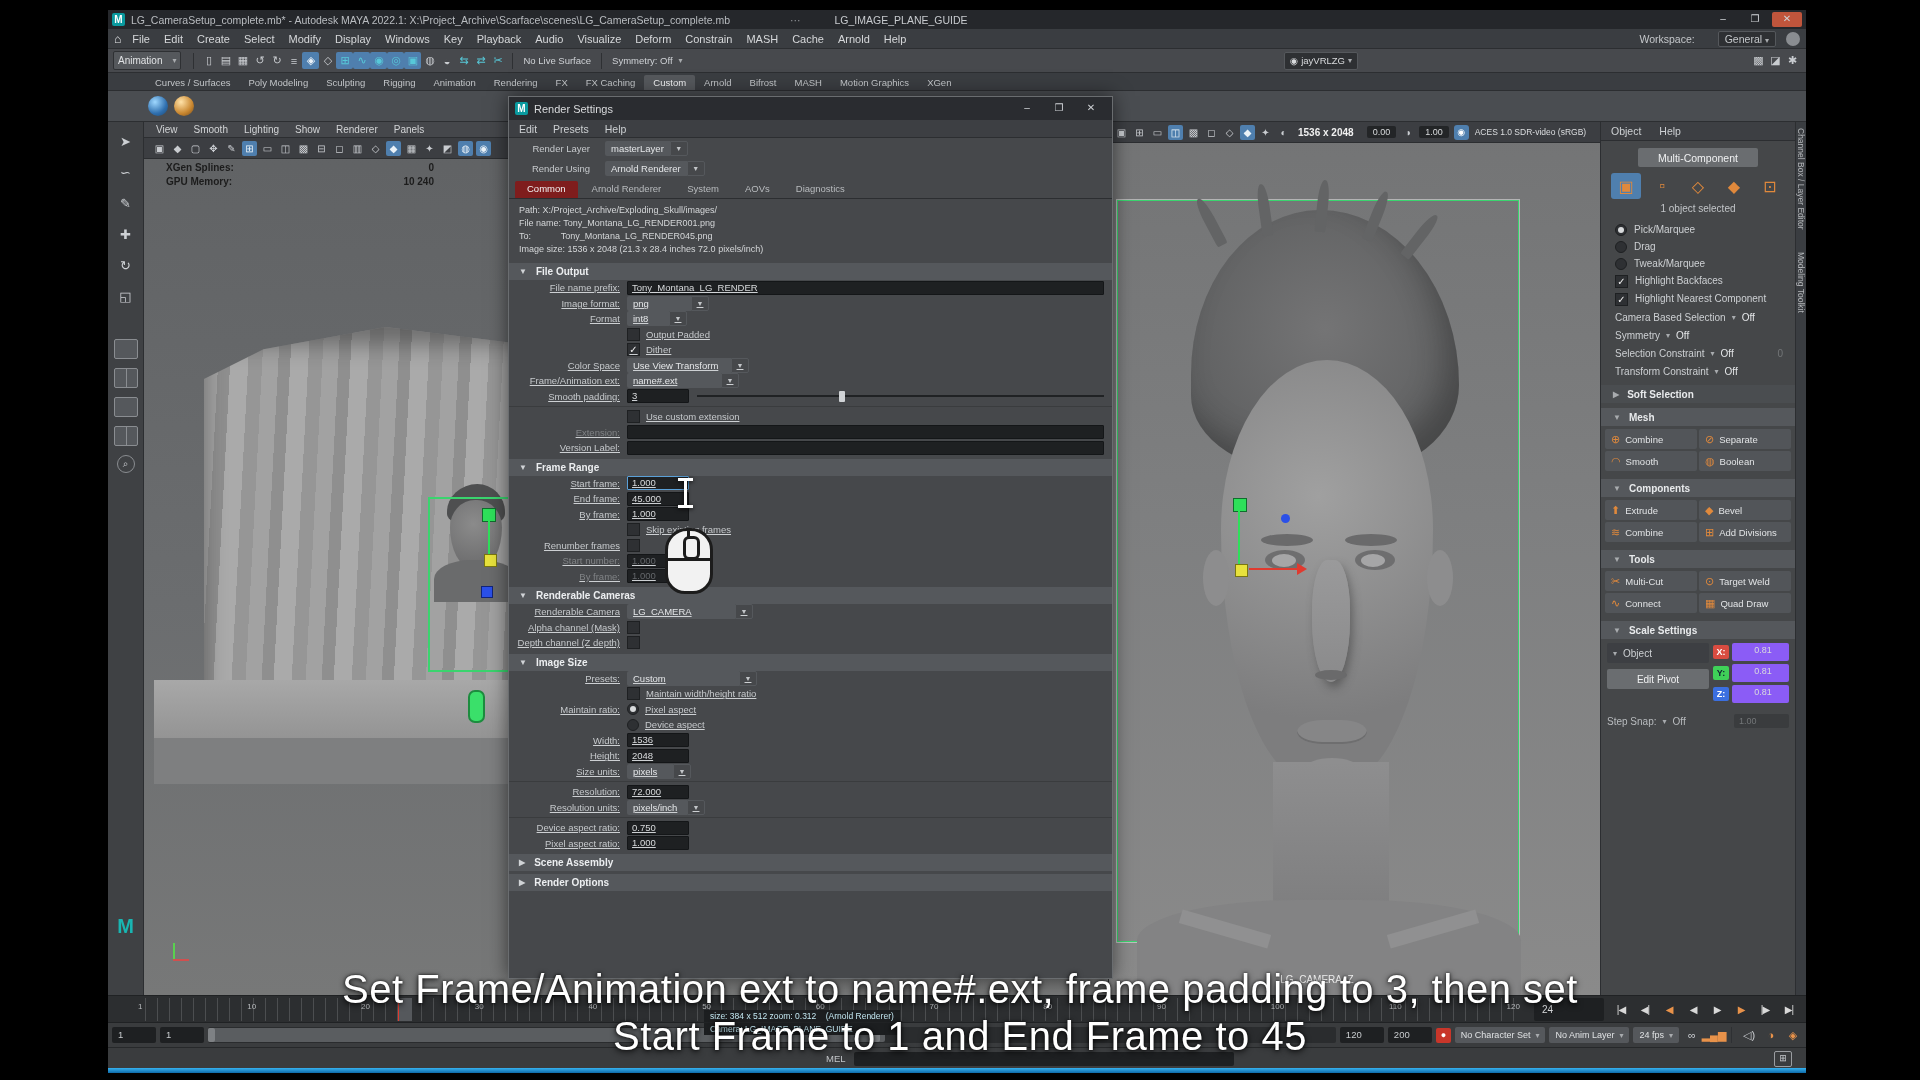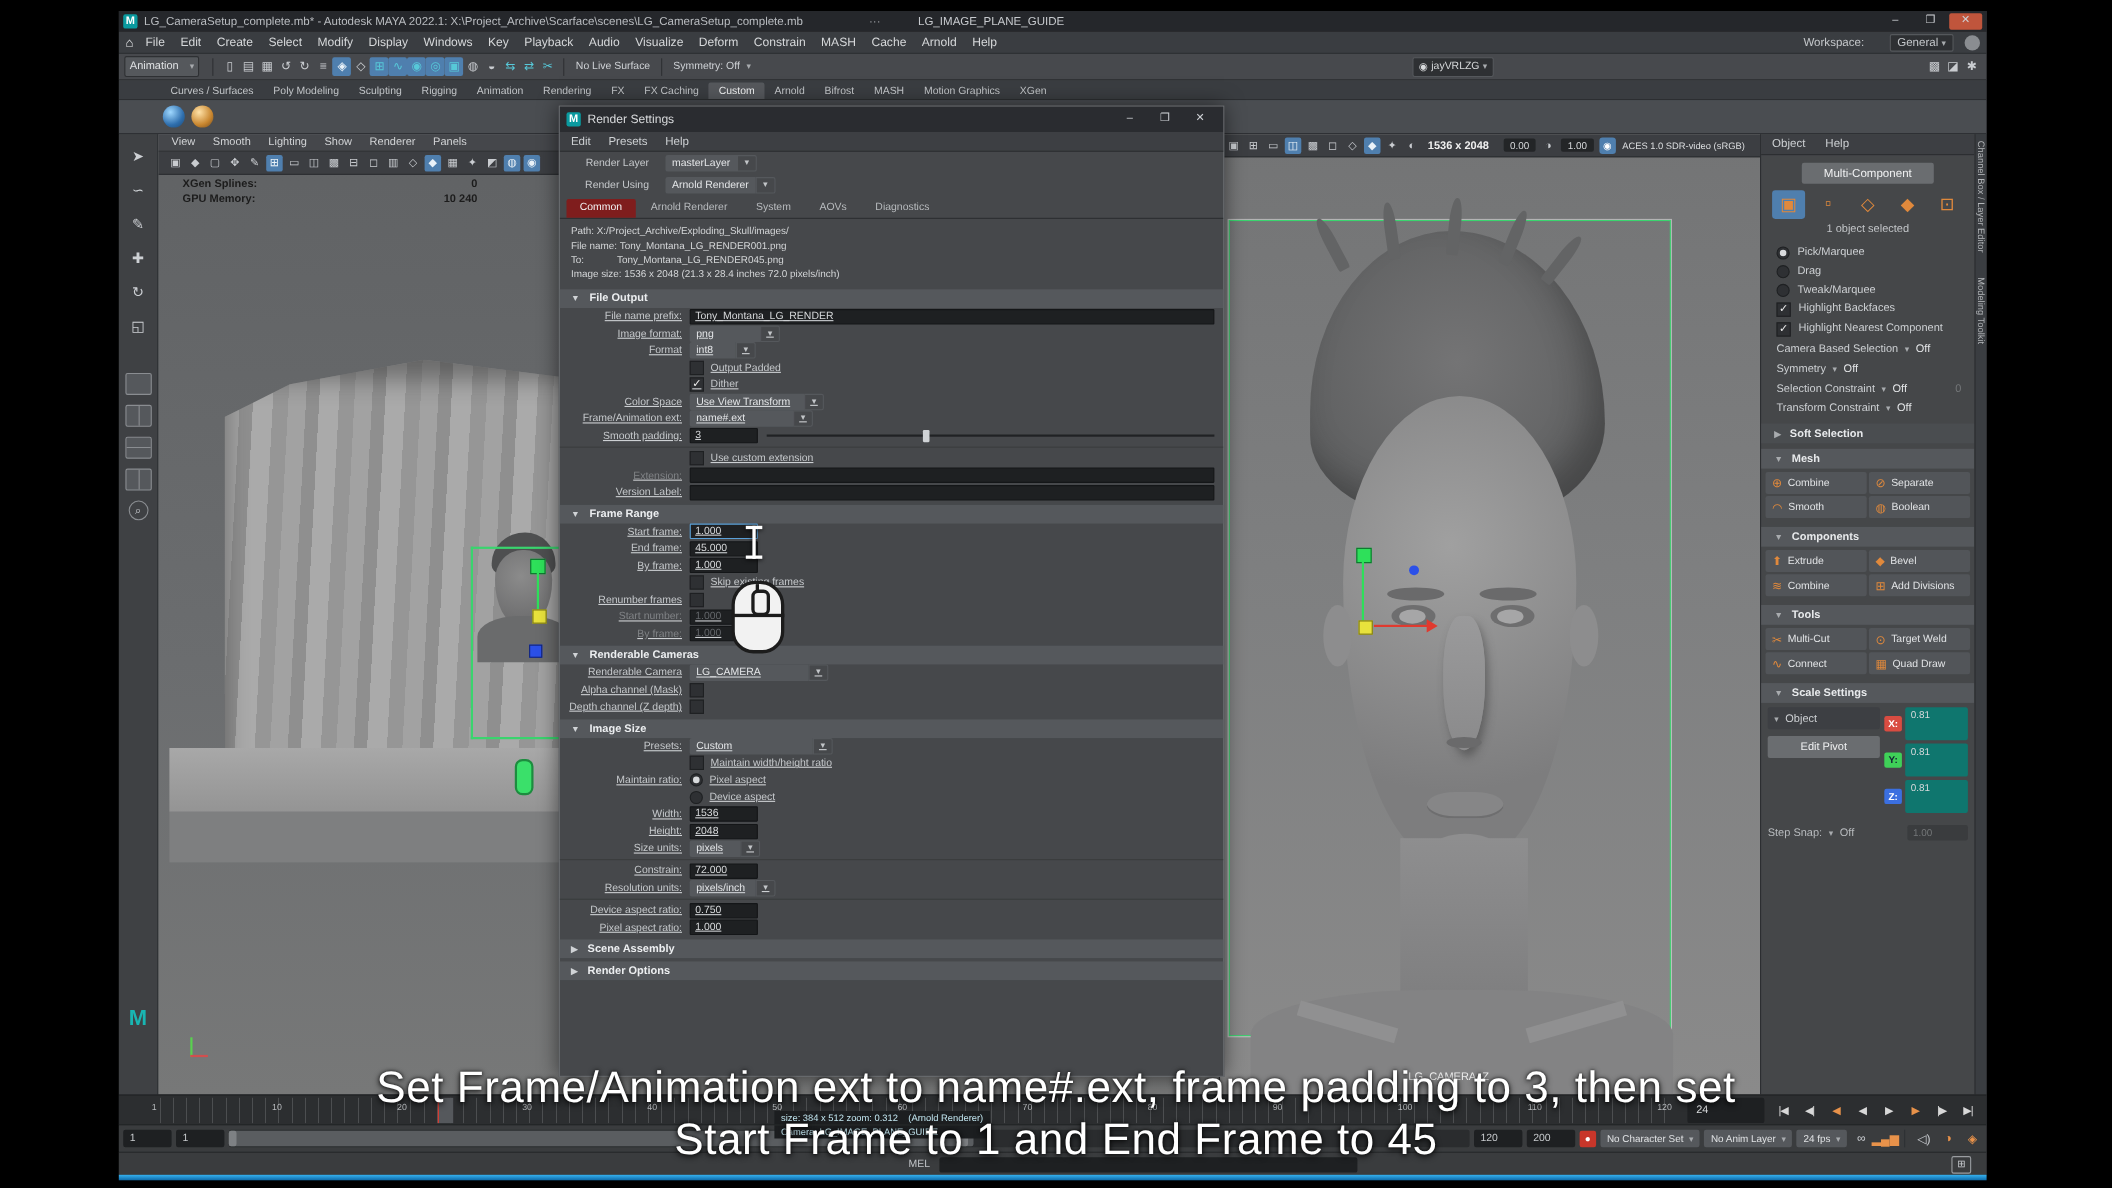--- a/index.html
+++ b/index.html
@@ -138,21 +138,21 @@
   .tkb{height:20px;background:#525559;border-radius:2px;display:flex;align-items:center;gap:5px;padding-left:6px;}
   .tki{color:#e0893c;font-size:11px;}
   .tkl{font-size:9.5px;color:#e2e4e6;}
   #tk-scale{display:flex;padding:4px 6px;gap:4px;}
   #tk-scale-left{flex:1;}
   .tk-obj{display:flex;align-items:center;gap:6px;height:20px;background:#3d3f43;border-radius:2px;padding-left:6px;margin-bottom:6px;}
   #edit-pivot{height:20px;background:#6a6d70;color:#f0f1f2;display:flex;align-items:center;justify-content:center;border-radius:2px;}
   .axisrow{display:flex;align-items:center;gap:3px;margin-bottom:3px;}
   .chip{width:16px;height:14px;border-radius:2px;color:#fff;font-size:9px;font-weight:bold;text-align:center;line-height:14px;}
   .chip.x{background:#d94c41;}.chip.y{background:#3fd158;color:#123;}.chip.z{background:#3b6fe0;}
-  .axisval{width:52px;height:30px;background:#0f766e;color:#d8dadc;font-size:9px;line-height:14px;padding-left:5px;border-radius:2px;}
+  .axisval{width:52px;height:18px;background:#8b5cf6;color:#d8dadc;font-size:9px;line-height:14px;padding-left:5px;border-radius:2px;text-align:center;}
   #stepsnap{display:flex;align-items:center;gap:6px;padding:4px 6px;color:#b8bbbe;}
   #stepsnap .dim{margin-left:auto;width:50px;height:14px;background:#3a3c3e;color:#737678;font-size:9px;line-height:14px;padding-left:5px;border-radius:2px;}
   
   #vstrip{position:absolute;left:1687px;top:112px;width:11px;height:873px;background:#3a3d41;border-left:1px solid #2c2e31;
     display:flex;flex-direction:column;gap:22px;padding-top:6px;box-sizing:border-box;align-items:center;}
   .vtab{writing-mode:vertical-rl;font-size:8.5px;color:#b4b7ba;white-space:nowrap;}
   
   #timeslider{position:absolute;left:0;top:985px;width:100%;height:27px;background:#2c2e30;display:flex;align-items:stretch;border-top:1px solid #202224;}
   #ticks{position:relative;flex:1;margin:2px 4px 2px 26px;background:
      repeating-linear-gradient(90deg,transparent 0 11px,#4c4e50 11px 12px);}
@@ -888,21 +888,21 @@
         </div>
     <div class="row">
           <span class="lbl">Size units:</span>
           <span class="dd">
             <span class="ddv" style="width:34px">pixels</span>
             <span class="dda">▼</span>
           </span>
         </div>
     <div class="hr"></div>
     <div class="row">
-          <span class="lbl">Constrain:</span>
+          <span class="lbl">Resolution:</span>
           <span class="inp num">72.000</span>
         </div>
     <div class="row">
           <span class="lbl">Resolution units:</span>
           <span class="dd">
             <span class="ddv" style="width:48px">pixels/inch</span>
             <span class="dda">▼</span>
           </span>
         </div>
     <div class="hr"></div>

